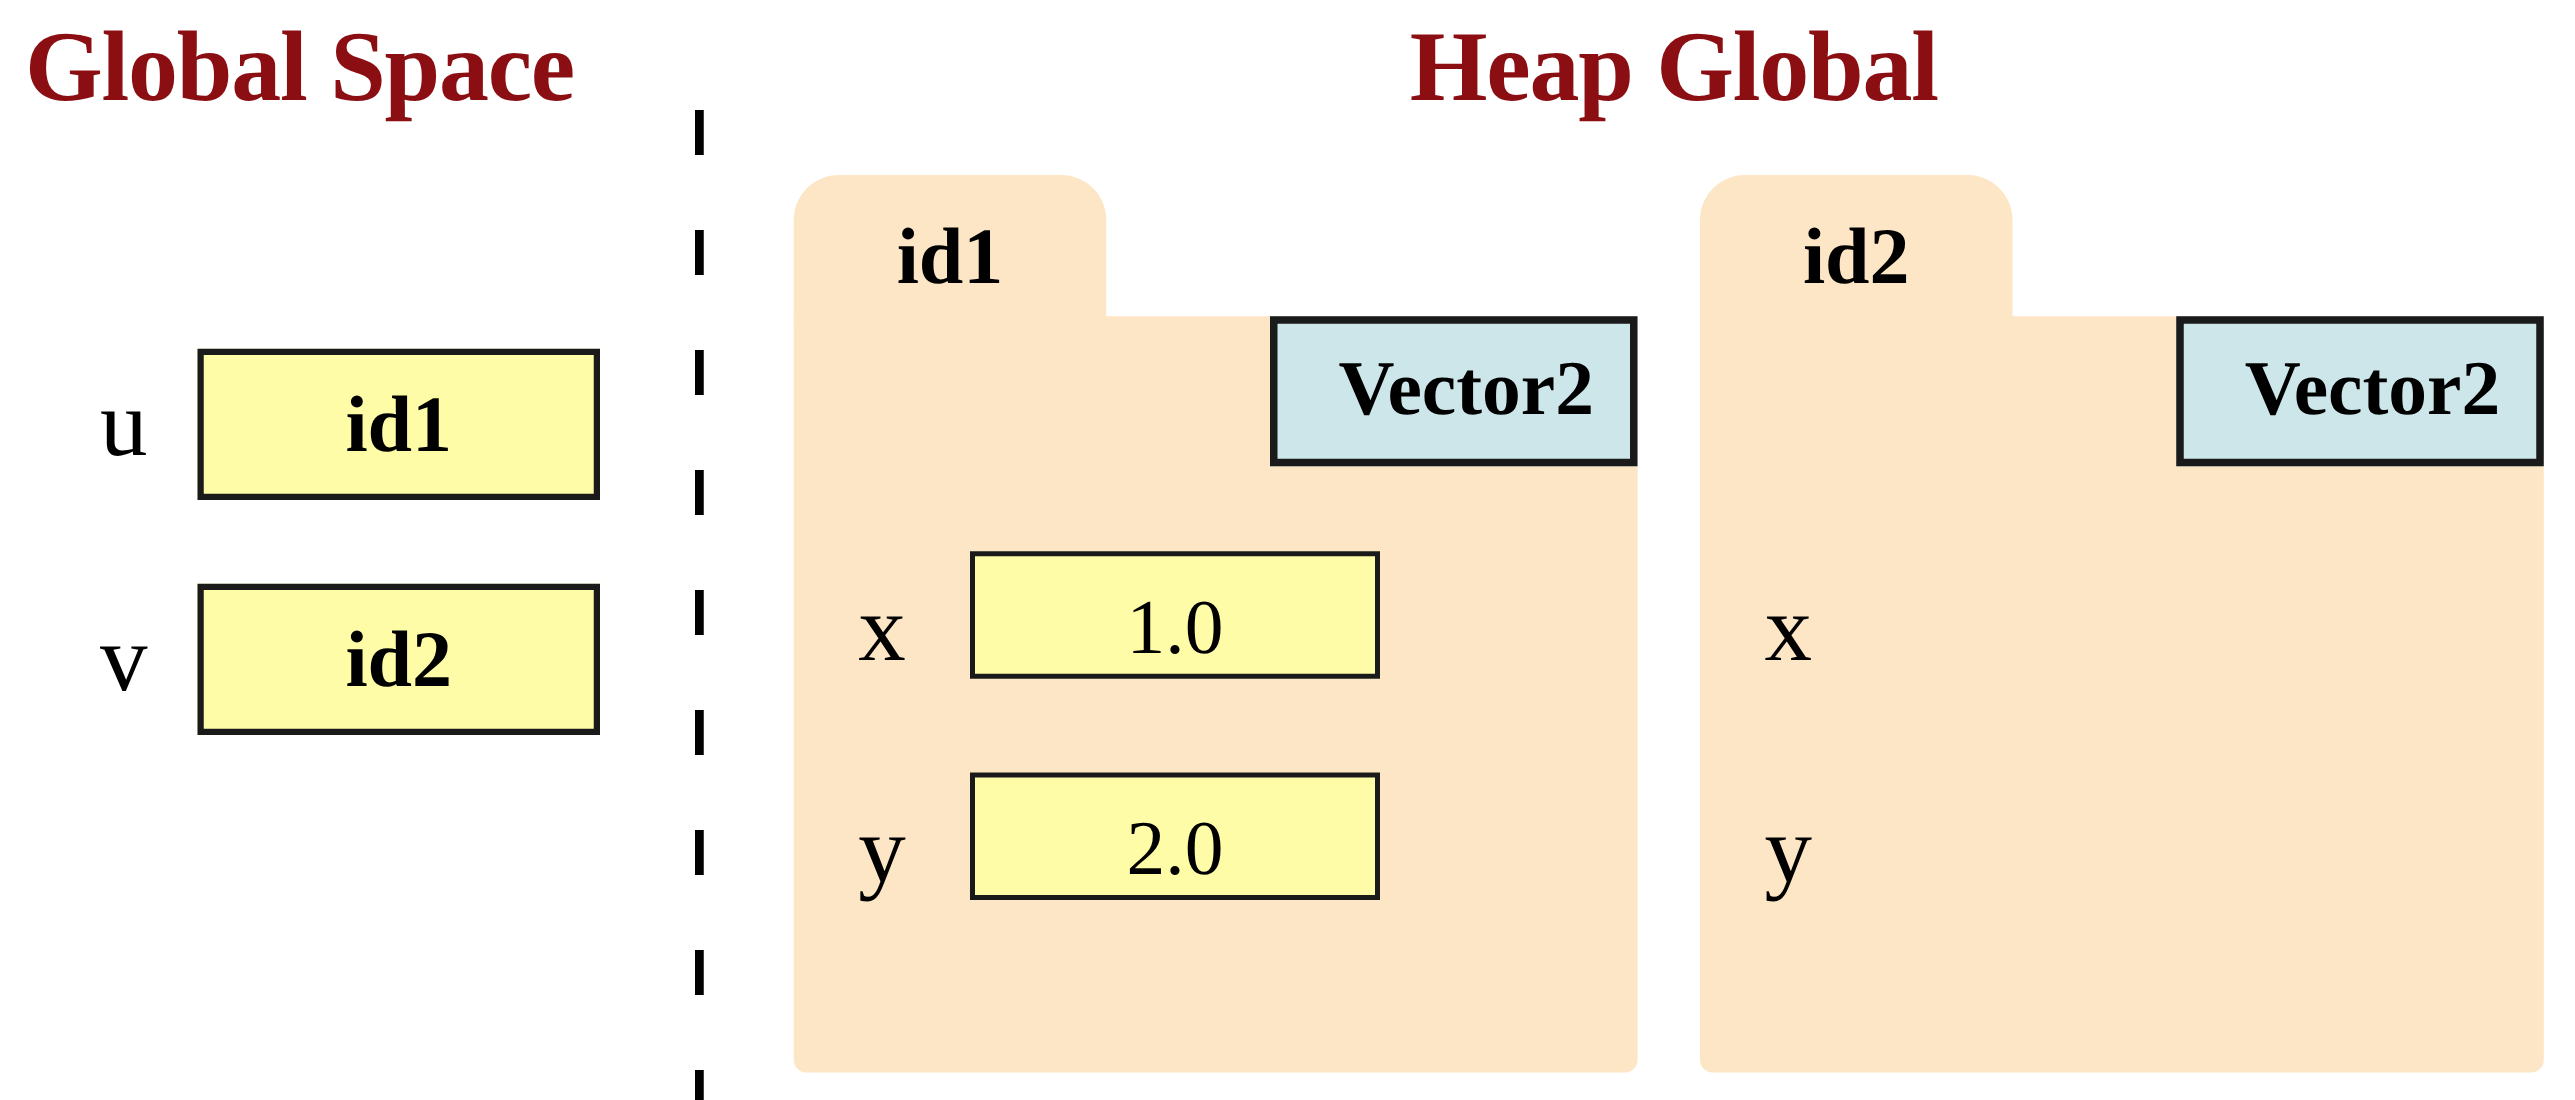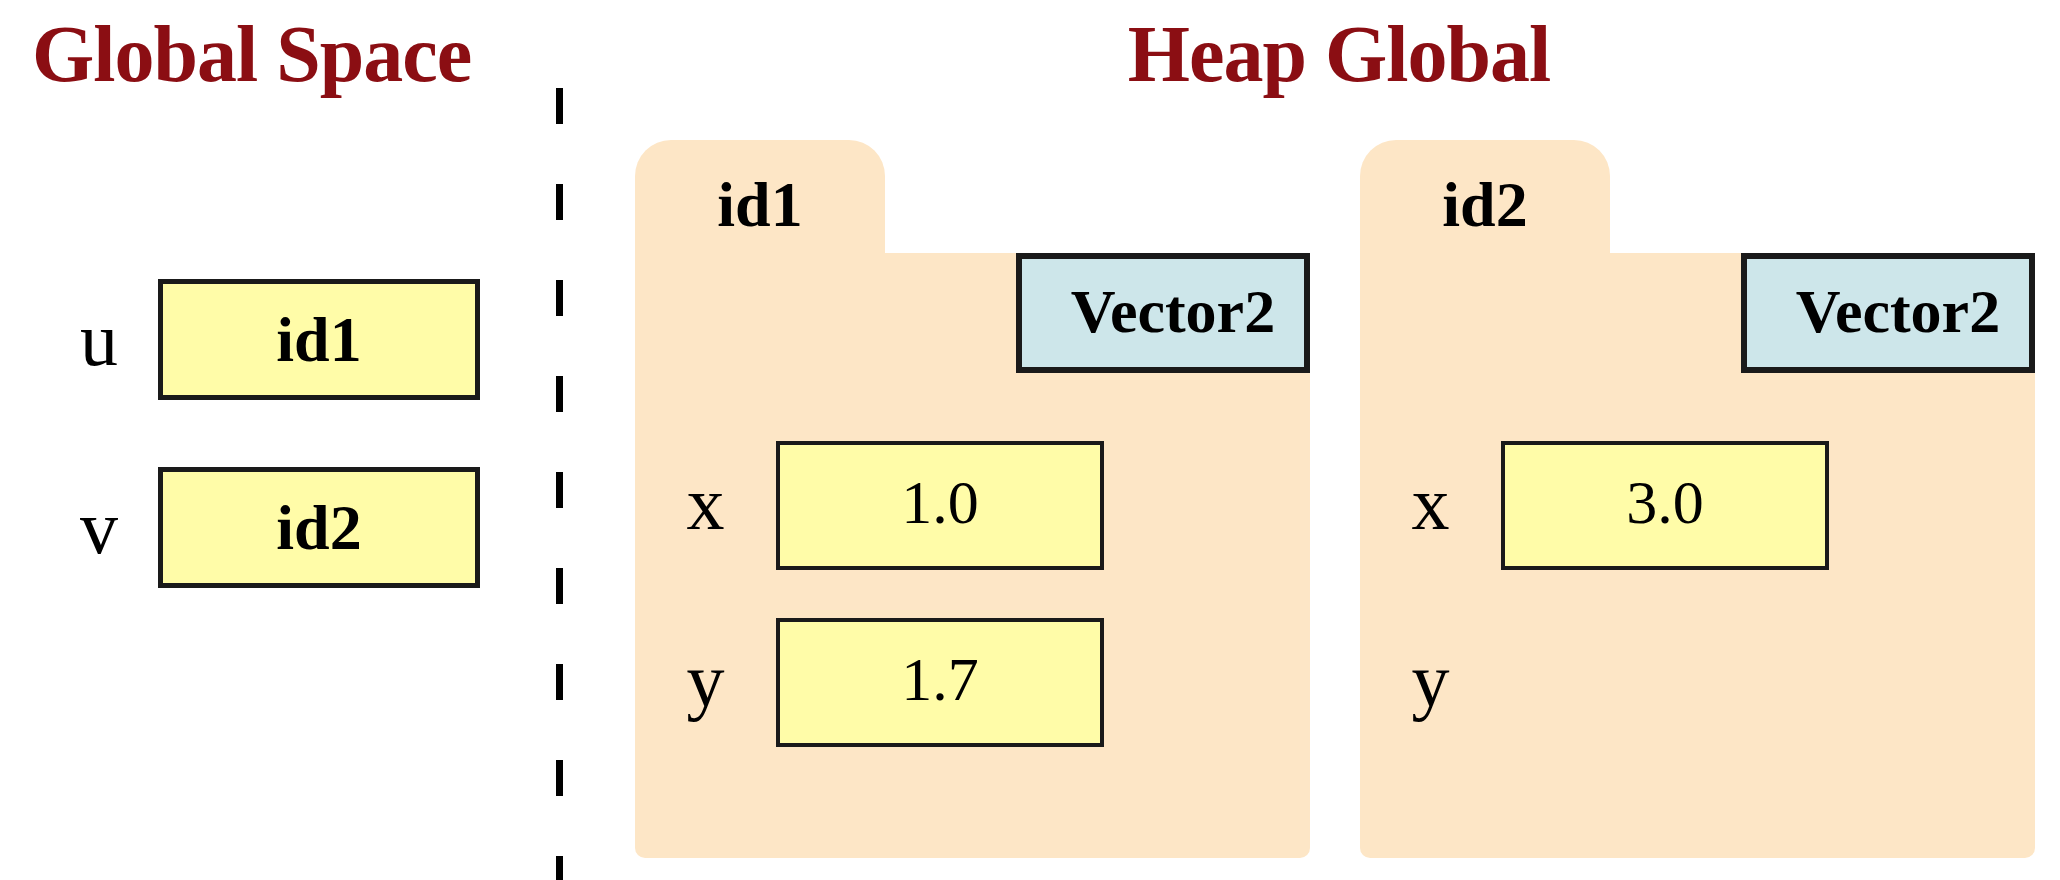--- a/index.html
+++ b/index.html
@@ -7,21 +7,21 @@
   }
   html,body{margin:0;padding:0;background:#ffffff;}
   .canvas{
     position:relative; width:2060px; height:880px; background:#ffffff;
     font-family:"Liberation Serif","DejaVu Serif",serif; overflow:hidden;
   }
   .title{
     position:absolute; top:14px; font-size:80px; font-weight:bold;
     color:var(--maroon); line-height:1; white-space:nowrap; letter-spacing:-1px;
   }
-  .title-global{left:32px;text-align:right;}
+  .title-global{left:20px;text-align:right;}
   .title-heap{left:1339px; transform:translateX(-50%);}
   .divider{
     position:absolute; left:556px; top:88px; width:7px; height:792px;
     background:repeating-linear-gradient(to bottom,#000 0 36px,transparent 36px 96px);
   }
   
   .var-row{position:absolute; left:40px; display:flex; align-items:stretch;}
   .var-row.u{top:279px;} .var-row.v{top:467px;}
   .var-label{
     width:118px; text-align:center; font-size:76px; line-height:121px; color:#000;
@@ -47,21 +47,21 @@
     position:absolute; top:113px; right:0; box-sizing:border-box; width:294px; height:120px;
     background:var(--blue); border:6px solid var(--ink); text-align:center;
     font-size:62px; font-weight:bold; line-height:104px; color:#000;padding-left:20px;
   }
   .field-row{position:absolute; left:0; display:flex;}
   .field-row.r1{top:301px;} .field-row.r2{top:478px;}
   .field-label{
     width:141px; text-align:center; font-size:76px; line-height:124px; color:#000;
   }
   .field-box{
-    box-sizing:border-box; width:328px; height:129px; background:var(--yellow);
+    box-sizing:border-box; width:328px; height:102px; background:var(--yellow);
     border:4px solid var(--ink); text-align:center; font-size:62px; line-height:114px; color:#000;
   }
 </style>
 </head>
 <body>
 
 <div class="canvas">
 
   <div class="title title-global">Global Space</div>
   <div class="title title-heap">Heap Global</div>
@@ -81,30 +81,29 @@
   <div class="folder f1">
     <div class="folder-tab">id1</div>
     <div class="folder-body"></div>
     <div class="type-box">Vector2</div>
     <div class="field-row r1">
       <div class="field-label">x</div>
       <div class="field-box">1.0</div>
     </div>
     <div class="field-row r2">
       <div class="field-label">y</div>
-      <div class="field-box">1.7</div>
+      <div class="field-box">2.0</div>
     </div>
   </div>
 
   <div class="folder f2">
     <div class="folder-tab">id2</div>
     <div class="folder-body"></div>
     <div class="type-box">Vector2</div>
     <div class="field-row r1">
       <div class="field-label">x</div>
-      <div class="field-box">3.0</div>
     </div>
     <div class="field-row r2">
       <div class="field-label">y</div>
     </div>
   </div>
 
 </div>
 
 </body></html>

